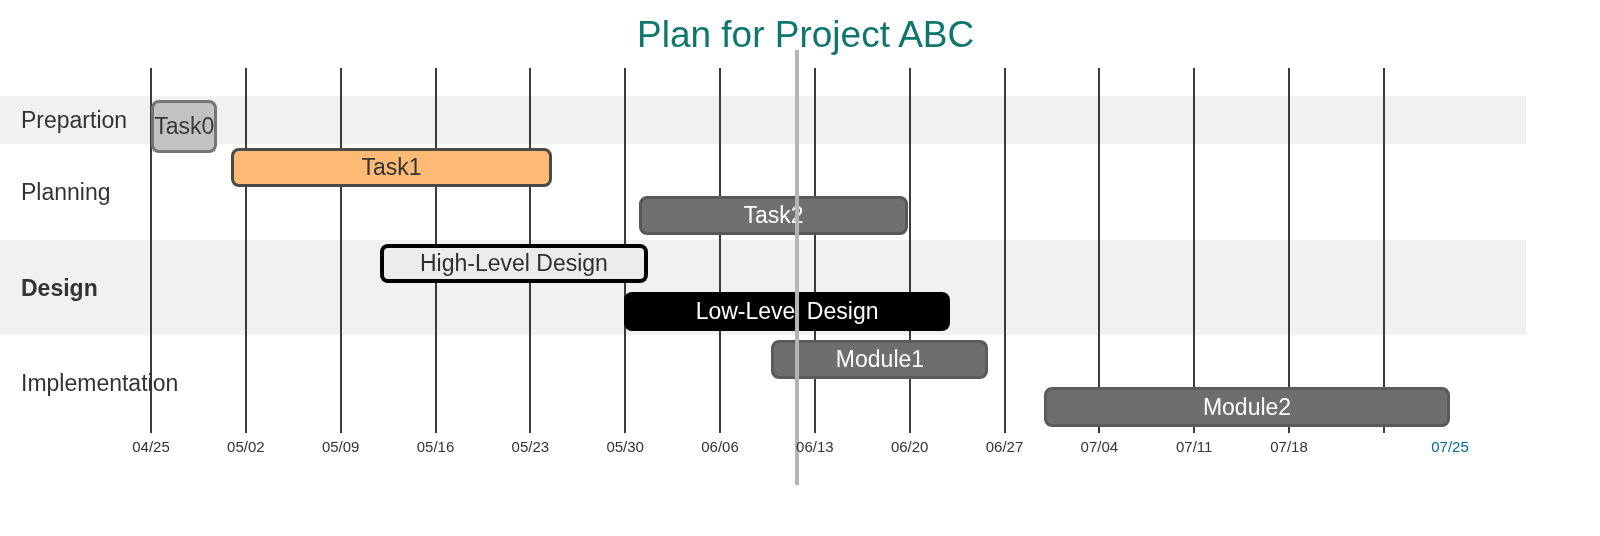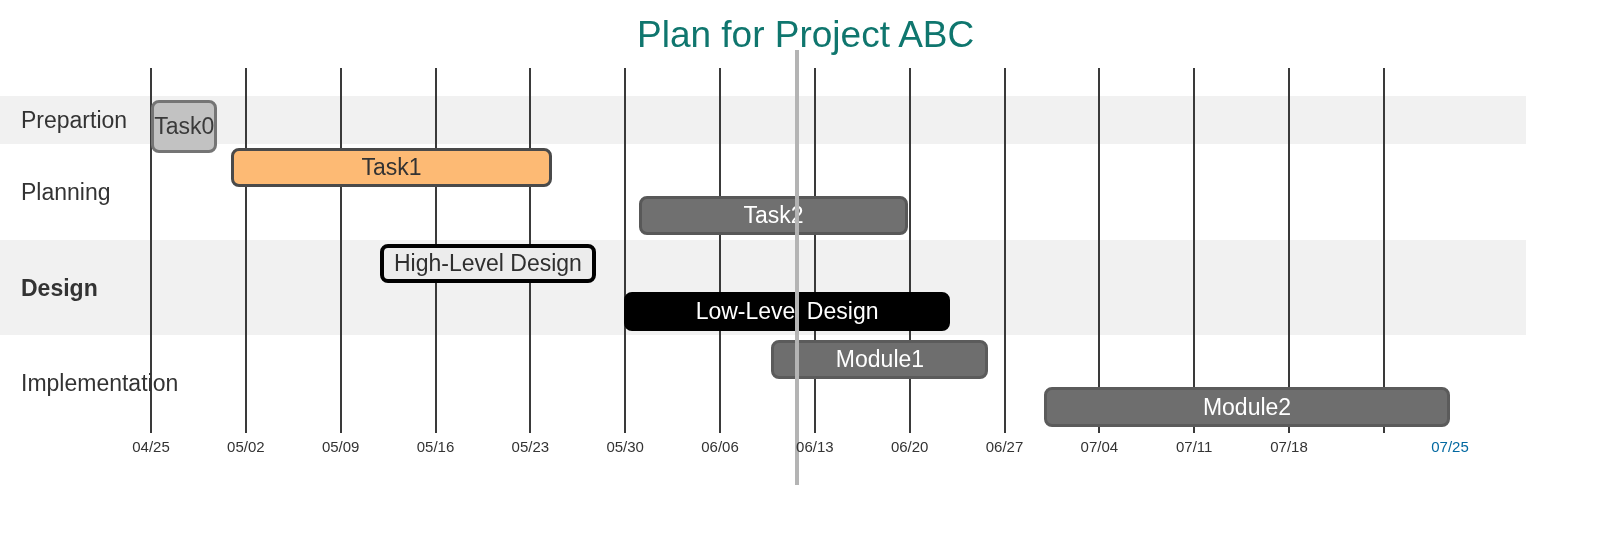--- a/index.html
+++ b/index.html
@@ -58,21 +58,21 @@
   <div id="bars">
       <div class="bar" style="left: 151px; width: 66.3852px; top: 100px; height: 53px; background: rgb(194, 194, 194); border-color: rgb(117, 117, 117); border-width: 3px; color: rgb(58, 58, 58);">
         <span>Task0</span>
       </div>
       <div class="bar" style="left: 230.933px; width: 321px; top: 147.9px; height: 39.5px; background: #fdba74; border-color: rgb(74, 74, 74); border-width: 3px; color: rgb(51, 51, 51);">
         <span>Task1</span>
       </div>
       <div class="bar" style="left: 638.728px; width: 269.605px; top: 195.8px; height: 39.5px; background: rgb(112, 112, 112); border-color: rgb(88, 88, 88); border-width: 3px; color: rgb(255, 255, 255);">
         <span>Task2</span>
       </div>
-      <div class="bar" style="left: 379.961px; width: 216px; top: 243.7px; height: 39.5px; background: rgb(236, 236, 236); border-color: rgb(0, 0, 0); border-width: 4px; color: rgb(47, 47, 47);">
+      <div class="bar" style="left: 379.961px; width: 268px; top: 243.7px; height: 39.5px; background: rgb(236, 236, 236); border-color: rgb(0, 0, 0); border-width: 4px; color: rgb(47, 47, 47);">
         <span>High-Level Design</span>
       </div>
       <div class="bar" style="left: 623.825px; width: 326.507px; top: 291.6px; height: 39.5px; background: rgb(0, 0, 0); border-color: rgb(0, 0, 0); border-width: 3px; color: rgb(255, 255, 255);">
         <span>Low-Level Design</span>
       </div>
       <div class="bar" style="left: 771.498px; width: 217px; top: 339.5px; height: 39.5px; background: rgb(110, 110, 110); border-color: rgb(91, 91, 91); border-width: 3px; color: rgb(255, 255, 255);">
         <span>Module1</span>
       </div>
       <div class="bar" style="left: 1043.81px; width: 406.44px; top: 387.4px; height: 39.5px; background: rgb(110, 110, 110); border-color: rgb(91, 91, 91); border-width: 3px; color: rgb(255, 255, 255); align-items: center;">
         <span>Module2</span>

